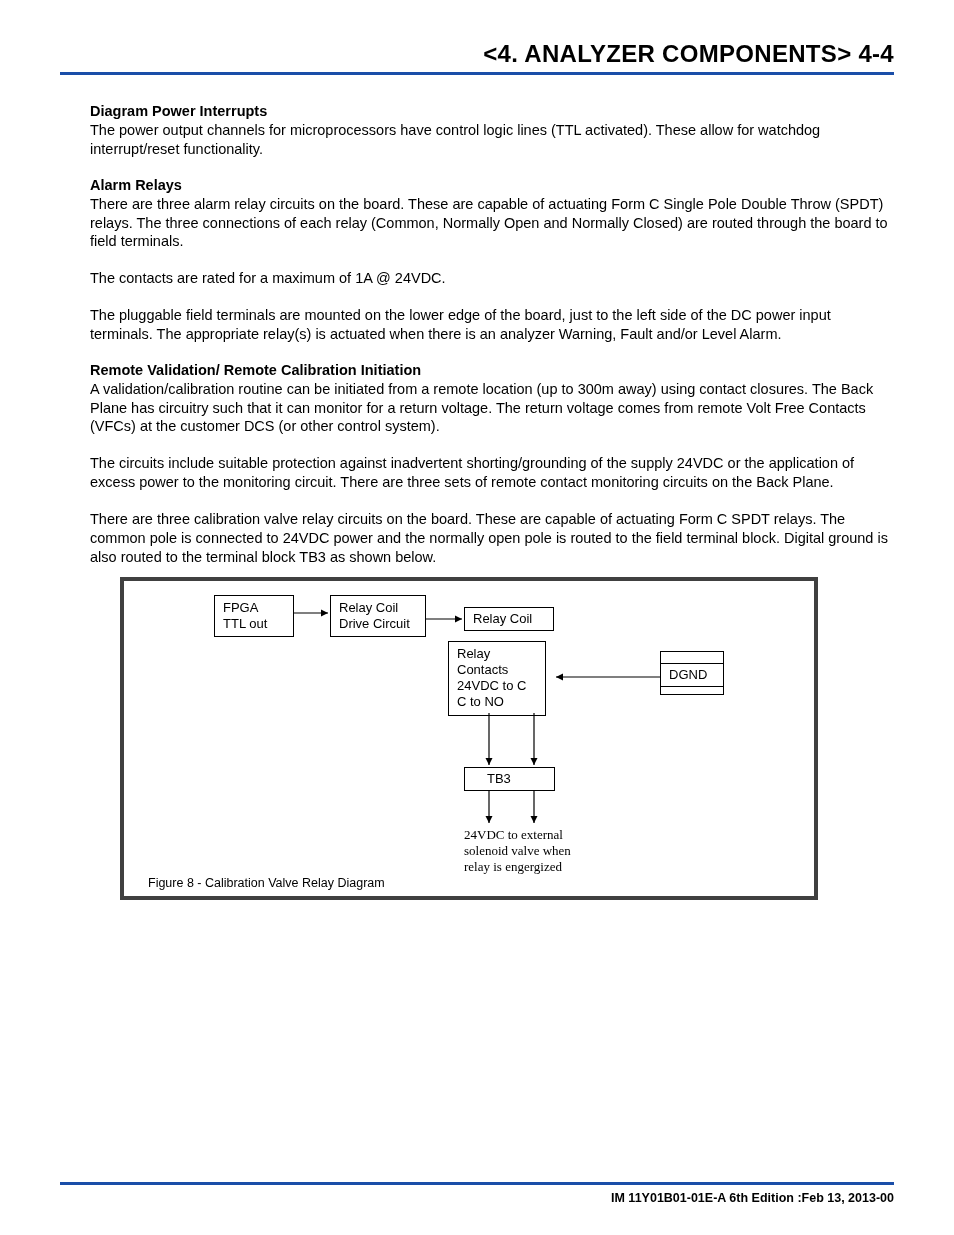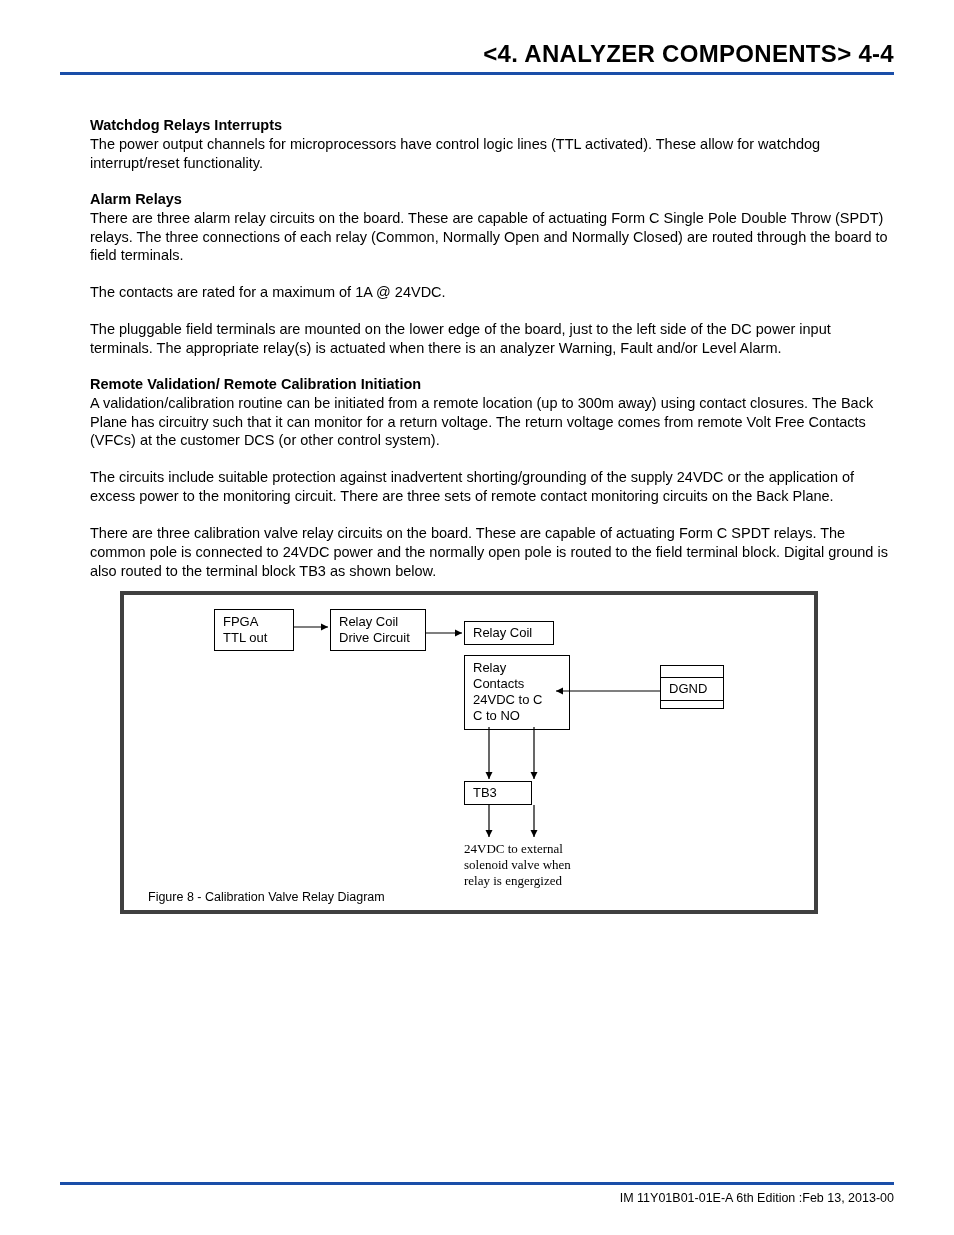--- a/index.html
+++ b/index.html
@@ -12,21 +12,21 @@
   .page {
     width: 954px;
     height: 1235px;
     box-sizing: border-box;
     padding: 40px 60px 30px 60px;
     position: relative;
   }
   .header-line {
     border-bottom: 3px solid #1a4ea8;
     padding-bottom: 4px;
-    margin-bottom: 42px;
+    margin-bottom: 28px;
   }
   .header-title {
     text-align: right;
     font-size: 24px;
     font-weight: bold;
     font-family: Arial, Helvetica, sans-serif;
     letter-spacing: 0.3px;
   }
   .section-head {
     font-weight: bold;
@@ -85,34 +85,35 @@
     right: 60px;
   }
   .footer-line {
     border-top: 3px solid #1a4ea8;
     height: 0;
   }
   .footer-text {
     text-align: right;
     font-size: 12.5px;
     margin-top: 6px;
+    font-weight: bold;
   }
 </style>
 </head>
 <body>
 
 <div class="page">
 
   <div class="header-line">
     <div class="header-title">&lt;4. ANALYZER COMPONENTS&gt;  4-4</div>
   </div>
 
   <div class="content">
 
-    <p class="section-head">Watchdog Relays Interrupts</p>
+    <p class="section-head">Diagram Power Interrupts</p>
     <p class="para">The power output channels for microprocessors have control logic lines (TTL activated). These allow for watchdog interrupt/reset functionality.</p>
 
     <p class="section-head">Alarm Relays</p>
     <p class="para">There are three alarm relay circuits on the board. These are capable of actuating Form C Single Pole Double Throw (SPDT) relays. The three connections of each relay (Common, Normally Open and Normally Closed) are routed through the board to field terminals.</p>
     <p class="para">The contacts are rated for a maximum of 1A @ 24VDC.</p>
     <p class="para">The pluggable field terminals are mounted on the lower edge of the board, just to the left side of the DC power input terminals. The appropriate relay(s) is actuated when there is an analyzer Warning, Fault and/or Level Alarm.</p>
 
     <p class="section-head">Remote Validation/ Remote Calibration Initiation</p>
     <p class="para">A validation/calibration routine can be initiated from a remote location (up to 300m away) using contact closures. The Back Plane has circuitry such that it can monitor for a return voltage. The return voltage comes from remote Volt Free Contacts (VFCs) at the customer DCS (or other control system).</p>
     <p class="para">The circuits include suitable protection against inadvertent shorting/grounding of the supply 24VDC or the application of excess power to the monitoring circuit. There are three sets of remote contact monitoring circuits on the Back Plane.</p>
@@ -120,26 +121,26 @@
     <p class="para" style="margin-bottom:8px">There are three calibration valve relay circuits on the board. These are capable of actuating Form C SPDT relays. The common pole is connected to 24VDC power and the normally open pole is routed to the field terminal block. Digital ground is also routed to the terminal block TB3 as shown below.</p>
 
     <div class="figure-box">
 
       <div class="node" style="left:90px; top:14px; width:80px;"><span>FPGA<br>TTL out</span></div>
 
       <div class="node" style="left:206px; top:14px; width:96px;"><span>Relay Coil<br>Drive Circuit</span></div>
 
       <div class="node" style="left:340px; top:26px; width:90px; height:24px; padding-top:3px;"><span>Relay Coil</span></div>
 
-      <div class="node" style="left:340px; top:60px; width:106px;"><span>Relay<br>Contacts<br>24VDC to C<br>C to NO</span></div>
+      <div class="node" style="left:324px; top:60px; width:98px;"><span>Relay<br>Contacts<br>24VDC to C<br>C to NO</span></div>
 
       <div class="node" style="left:536px; top:70px; width:64px; text-align:left; padding:13px 8px;"><span>24VDC</span></div>
       <div class="node" style="left:536px; top:82px; width:64px; text-align:left; padding:3px 8px;"><span>DGND</span></div>
 
-      <div class="node" style="left:340px; top:186px; width:68px; padding:3px 8px;"><span>TB3</span></div>
+      <div class="node" style="left:340px; top:186px; width:91px; padding:3px 22px;"><span>TB3</span></div>
 
       <div class="label" style="left:340px; top:246px; width:160px;font-family:Liberation Serif, serif;"><span>24VDC to external<br>solenoid valve when<br>relay is engergized</span></div>
 
       <svg class="arrows" viewBox="0 0 690 315">
         <defs>
           <marker id="ah" markerWidth="8" markerHeight="8" refX="6" refY="3" orient="auto">
             <path d="M0,0 L6,3 L0,6 Z" fill="#000"></path>
           </marker>
         </defs>
 

